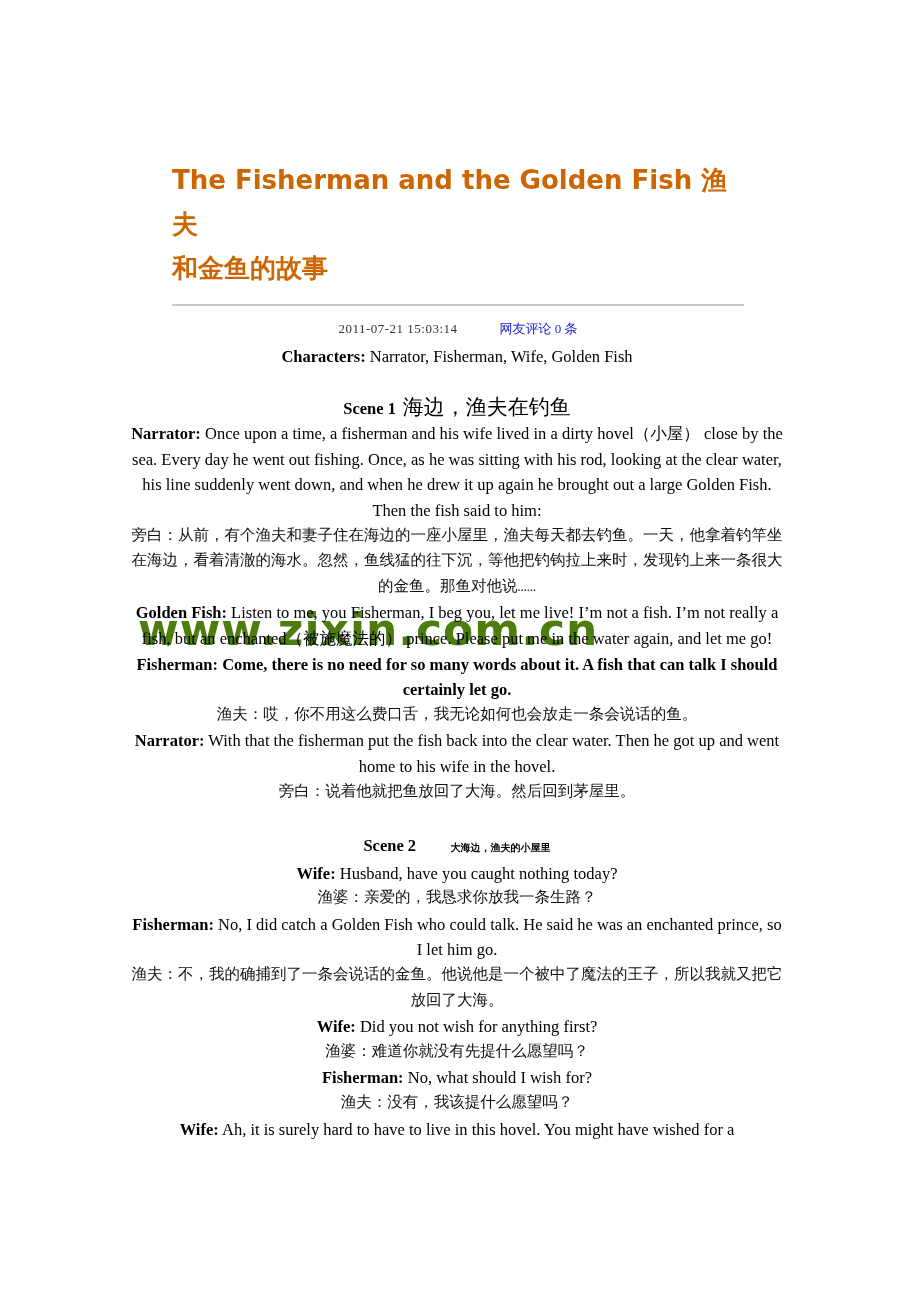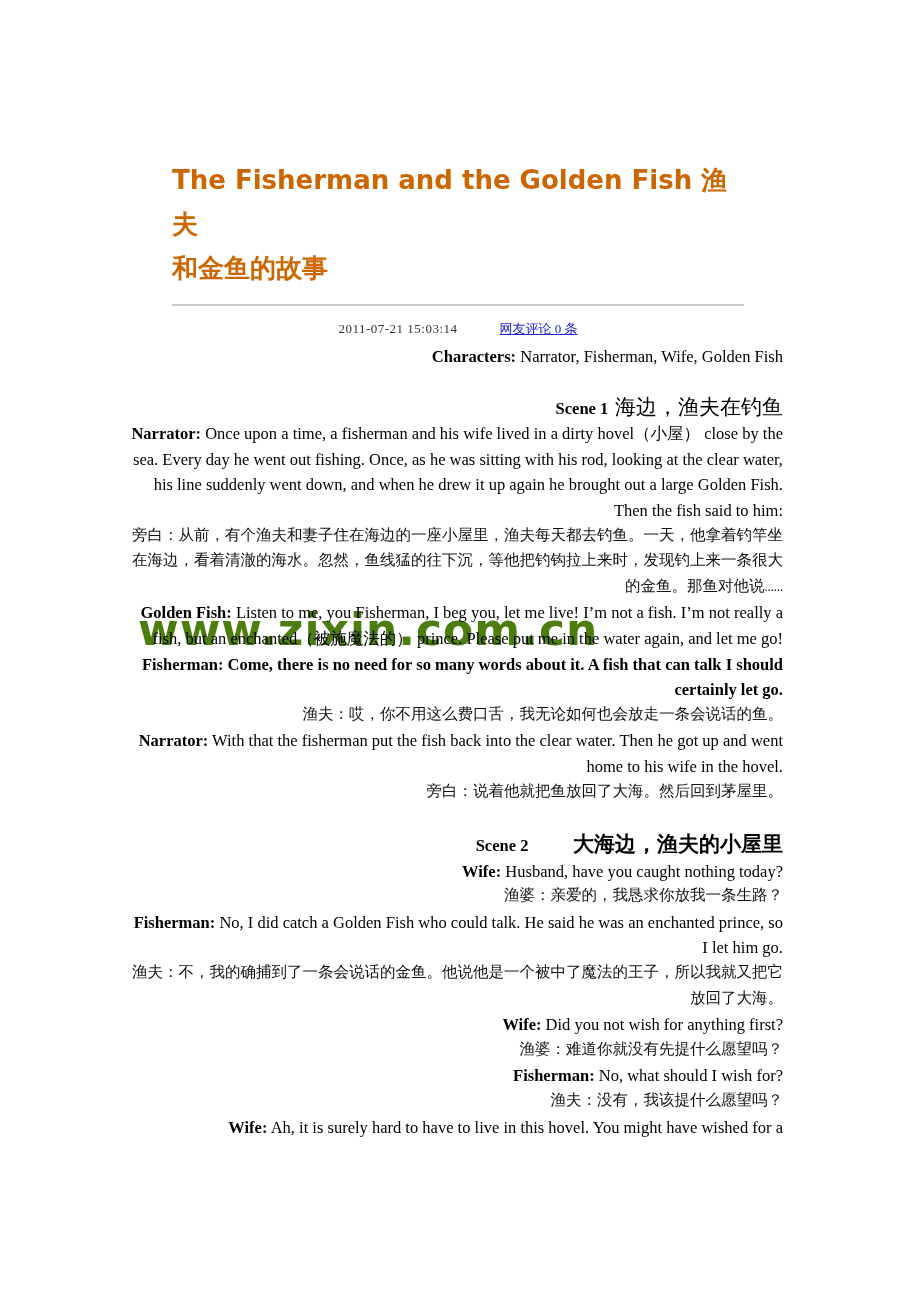--- a/index.html
+++ b/index.html
@@ -76,38 +76,37 @@
     color: #333333;
     white-space: nowrap;
   }
   .meta-date {
     letter-spacing: 0.5px;
     color: #333333;
   }
   .meta-gap { display: inline-block; width: 42px; }
   .meta-link {
     color: #2222cc;
-    text-decoration: underline;
     cursor: pointer;
   }
 
   
   .content {
     position: absolute;
     left: 131px;
     top: 344px;
     width: 652px;
     z-index: 2;
     font-size: 16.5px;
     line-height: 25.6px;
   }
   .para {
     margin: 0;
     padding: 0;
-    text-align: right;
+    text-align: center;
   }
   .para.en { font-family: "Liberation Serif", "DejaVu Serif", serif; }
   .para.cn {
     font-family: Liberation Mono, monospace;
     font-size: 15.5px;
     line-height: 25.6px;
     color: #111111;
   }
   .para.en.bold { font-weight: 700; }
   .spacer-sm { height: 25px; }
@@ -147,21 +146,21 @@
     <p class="para en bold">Fisherman: Come, there is no need for so many words about it. A fish that can talk I should certainly let go.</p>
 
     <p class="para cn">渔夫：哎，你不用这么费口舌，我无论如何也会放走一条会说话的鱼。</p>
 
     <p class="para en"><b class="spk">Narrator:</b><span> With that the fisherman put the fish back into the clear water. Then he got up and went home to his wife in the hovel.</span></p>
 
     <p class="para cn">旁白：说着他就把鱼放回了大海。然后回到茅屋里。</p>
 
     <div class="spacer-md"></div>
 
-    <p class="para en"><b class="spk">Scene 2</b><b class="spk" style="font-family:Liberation Mono, monospace;font-size:21px;margin-left:32px;"> 大海边，渔夫的小屋里</b></p>
+    <p class="para en"><b class="spk">Scene 2</b><b class="spk" style="font-family:Liberation Serif, serif;font-size:10px;margin-left:32px;"> 大海边，渔夫的小屋里</b></p>
 
     <p class="para en"><b class="spk">Wife:</b><span> Husband, have you caught nothing today?</span></p>
 
     <p class="para cn">渔婆：亲爱的，我恳求你放我一条生路？</p>
 
     <p class="para en"><b class="spk">Fisherman:</b><span> No, I did catch a Golden Fish who could talk. He said he was an enchanted prince, so I let him go.</span></p>
 
     <p class="para cn">渔夫：不，我的确捕到了一条会说话的金鱼。他说他是一个被中了魔法的王子，所以我就又把它放回了大海。</p>
 
     <p class="para en"><b class="spk">Wife:</b><span> Did you not wish for anything first?</span></p>

